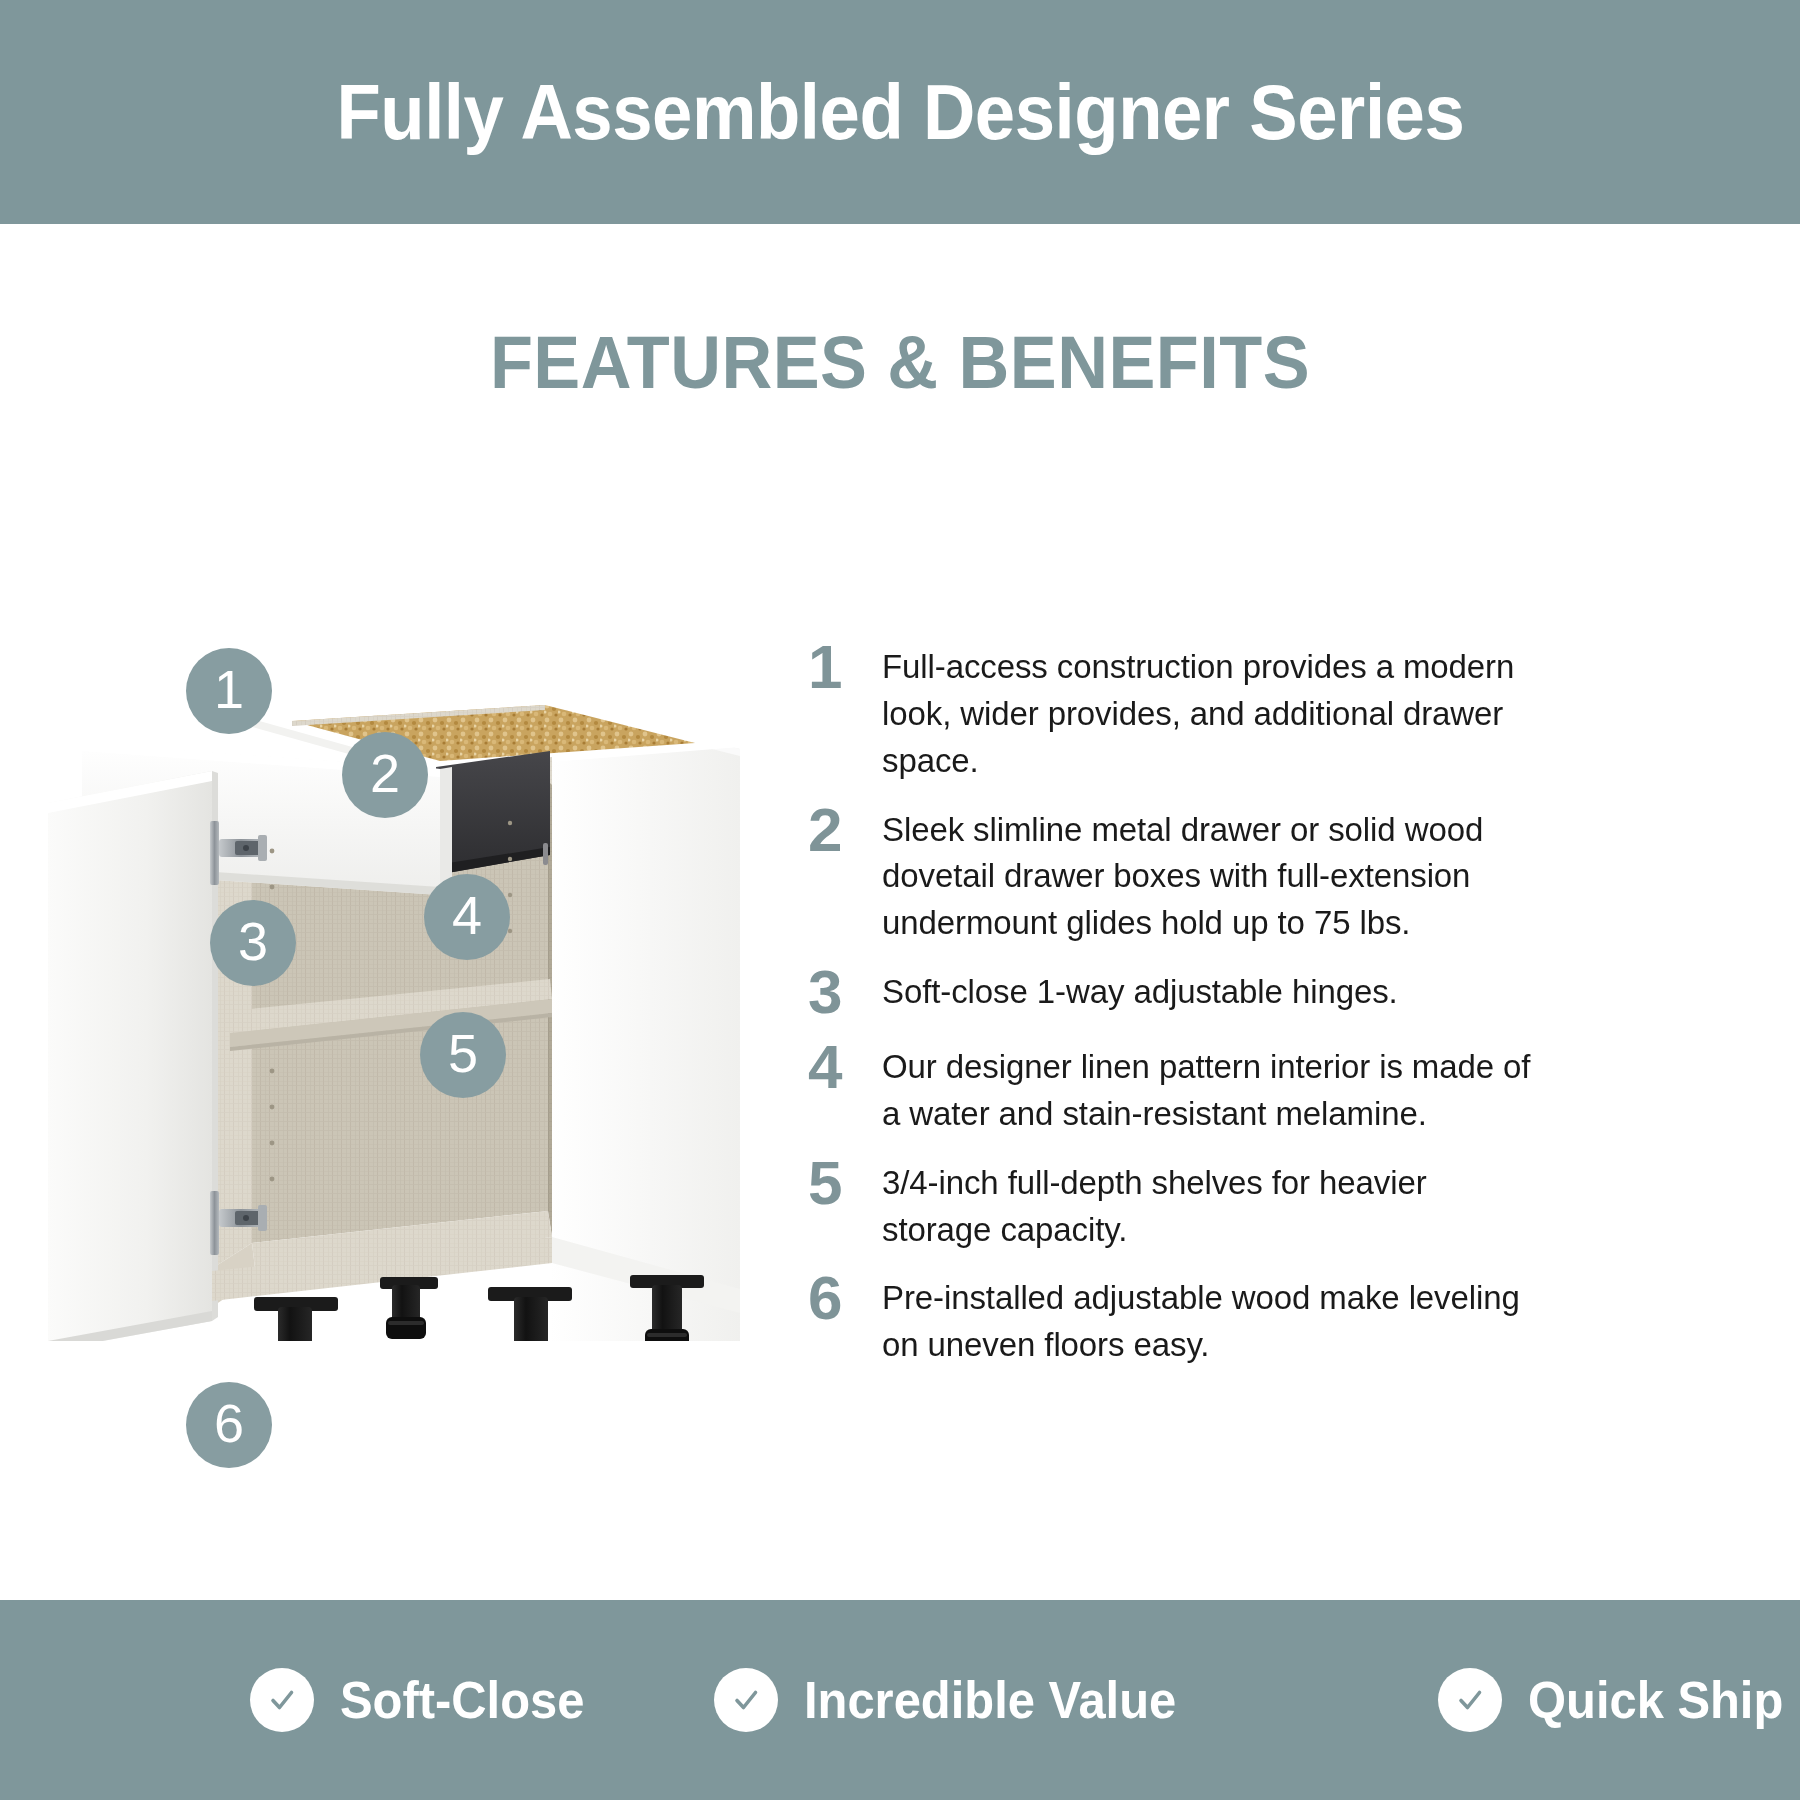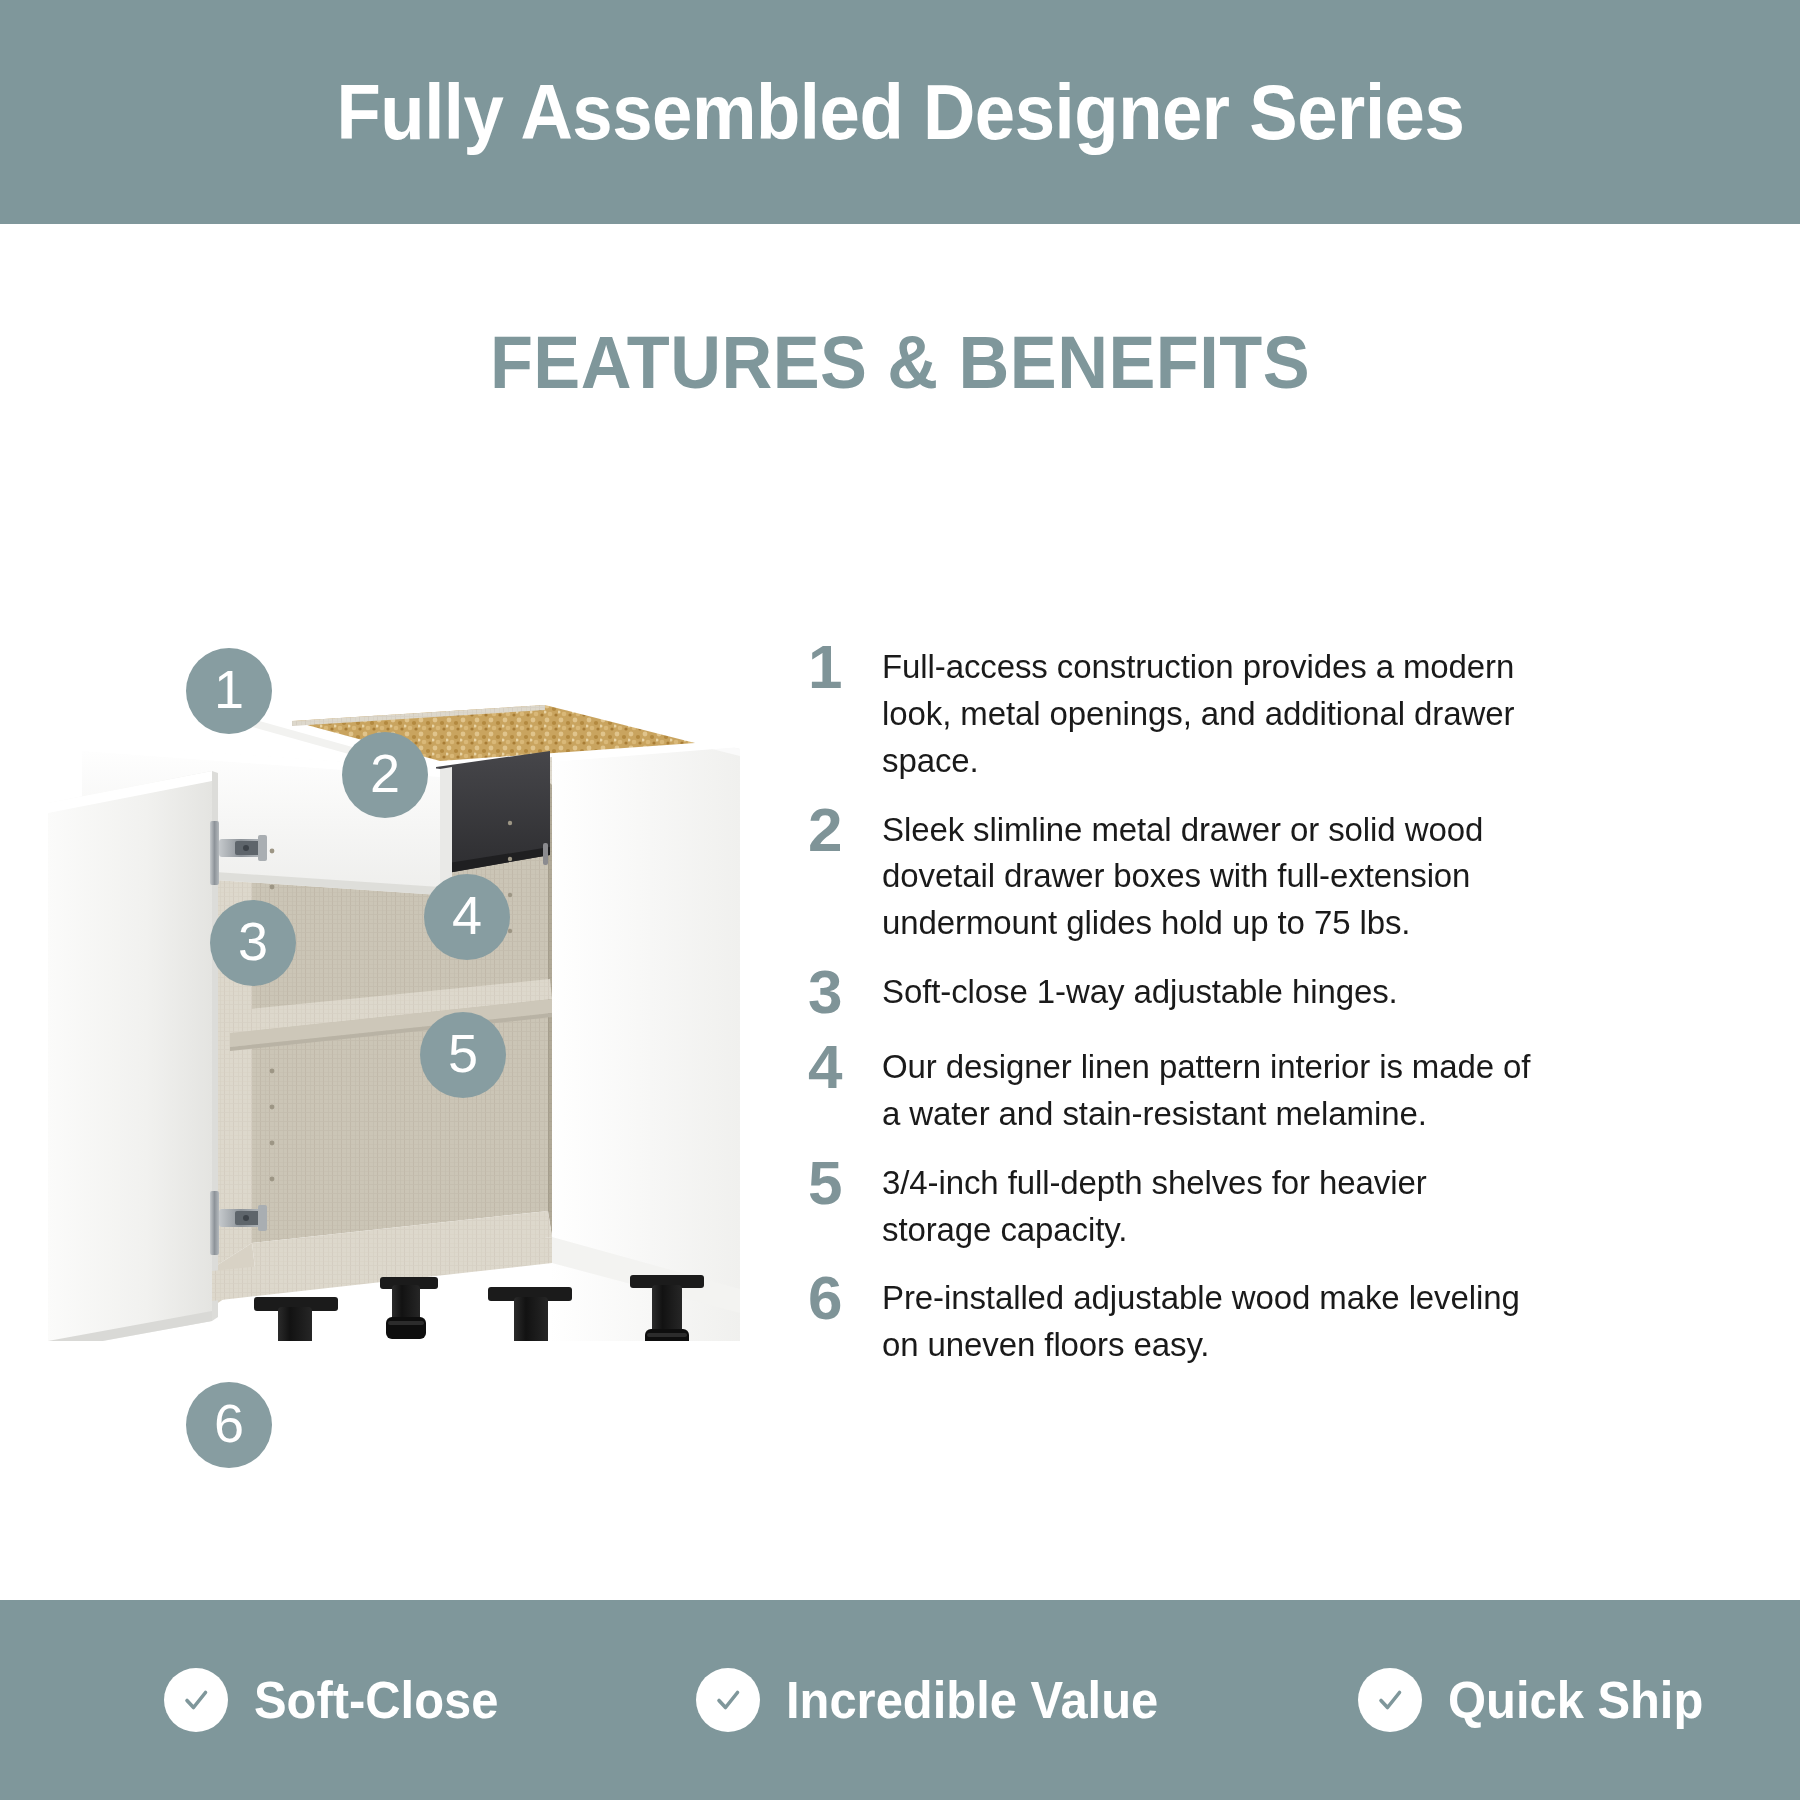--- a/index.html
+++ b/index.html
@@ -120,21 +120,21 @@
     left: 0; top: 1600px;
     width: 1800px; height: 200px;
     background: #7f979b;
     display: flex;
     align-items: center;
   }
   .footer-item {
     flex: 1;
     display: flex;
     align-items: center;
-    justify-content: center;
+    justify-content: flex-end;
     padding-left: 78px;
   }
   .check-circle {
     width: 64px; height: 64px;
     border-radius: 50%;
     background: #ffffff;
     display: flex;
     align-items: center;
     justify-content: center;
     flex: 0 0 64px;
@@ -346,21 +346,21 @@
   <div class="badge badge-2">2</div>
   <div class="badge badge-3">3</div>
   <div class="badge badge-4">4</div>
   <div class="badge badge-5">5</div>
   <div class="badge badge-6">6</div>
 
   <div class="features">
 
     <div class="feature-row">
       <div class="feature-num">1</div>
-      <div class="feature-text">Full-access construction provides a modern look, metal openings, and additional drawer space.</div>
+      <div class="feature-text">Full-access construction provides a modern look, wider provides, and additional drawer space.</div>
     </div>
 
     <div class="feature-row">
       <div class="feature-num">2</div>
       <div class="feature-text">Sleek slimline metal drawer or solid wood dovetail drawer boxes with full-extension undermount glides hold up to 75 lbs.</div>
     </div>
 
     <div class="feature-row">
       <div class="feature-num">3</div>
       <div class="feature-text">Soft-close 1-way adjustable hinges.</div>

